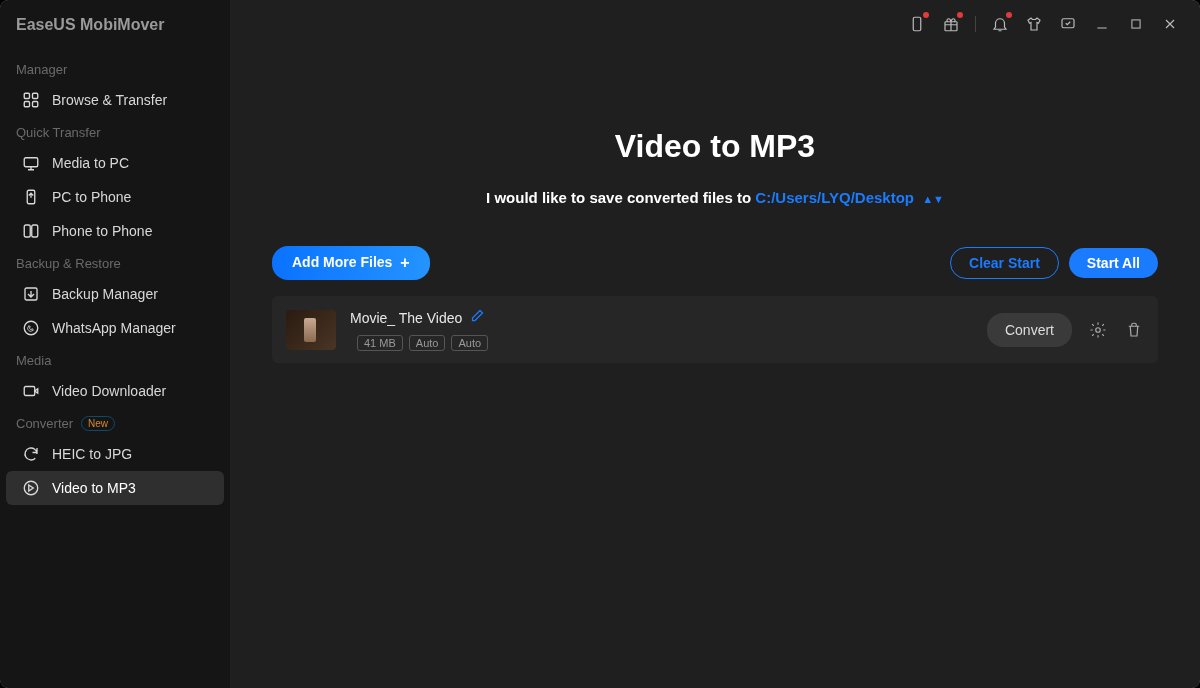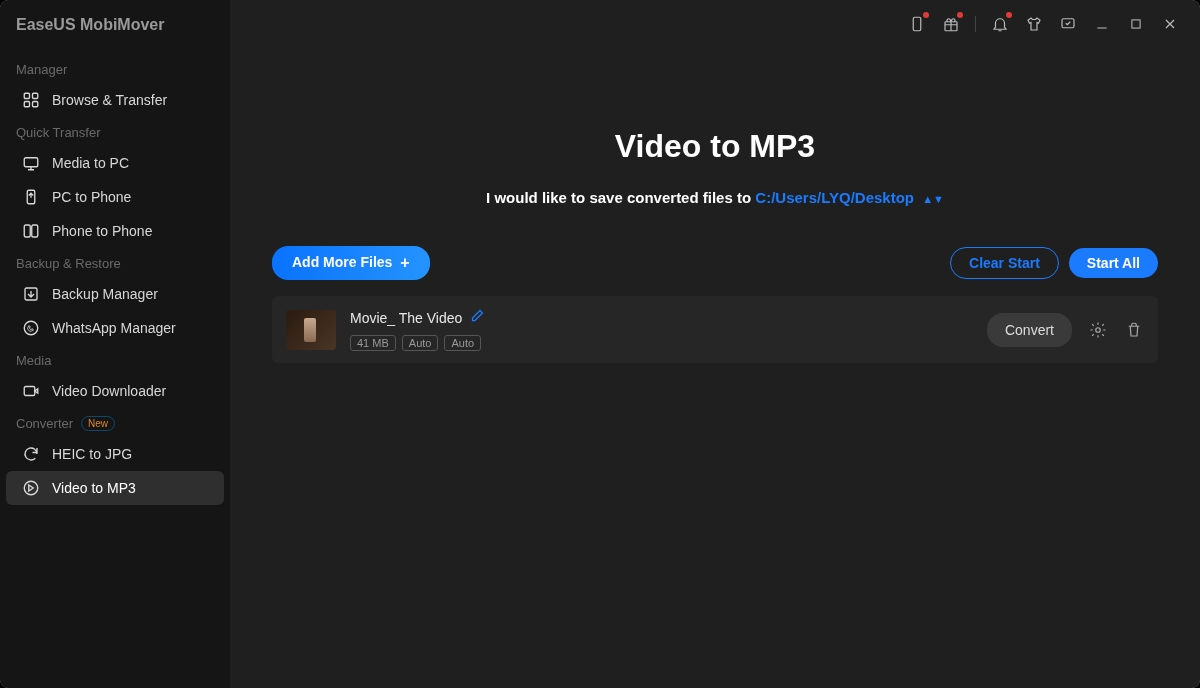--- a/index.html
+++ b/index.html
@@ -39,21 +39,21 @@
 .btn-outline { background: transparent; border: 1.5px solid #1b7bff; color: #1b7bff; }
 .btn-primary { background: #1b7bff; }
 
 .file-row { background: #262626; border-radius: 6px; margin-top: 16px; padding: 12px 14px; display: flex; align-items: center; gap: 14px; }
 .thumb { width: 50px; height: 40px; background: linear-gradient(135deg, #2a1a10, #4a3525); border-radius: 4px; position: relative; overflow: hidden; }
 .thumb::after { content: ""; position: absolute; left: 18px; top: 8px; width: 12px; height: 24px; background: linear-gradient(#c8a890, #8a6a50); border-radius: 2px; }
 .file-info { display: flex; flex-direction: column; gap: 8px; }
 .file-name-row { display: flex; align-items: center; gap: 8px; }
 .file-name { color: #e8e8e8; font-size: 14px; }
 .edit-icon { color: #1b7bff; cursor: pointer; }
-.tag-row { display: flex; gap: 6px; }
+.tag-row { display: flex; gap: 6px; margin-left: 7px; }
 .tag { border: 1px solid #555; color: #999; font-size: 11px; padding: 1px 6px; border-radius: 3px; }
 .file-actions { margin-left: auto; display: flex; align-items: center; gap: 16px; }
 .btn-convert { background: #3a3a3a; color: #ddd; border-radius: 16px; padding: 9px 18px; font-size: 14px; border: none; cursor: pointer; }
 .row-icon { width: 20px; height: 20px; cursor: pointer; display: flex; align-items: center; justify-content: center; }
 .row-icon svg { stroke: #aaa; }
 </style>
 </head>
 <body>
 
 <div class="app">

